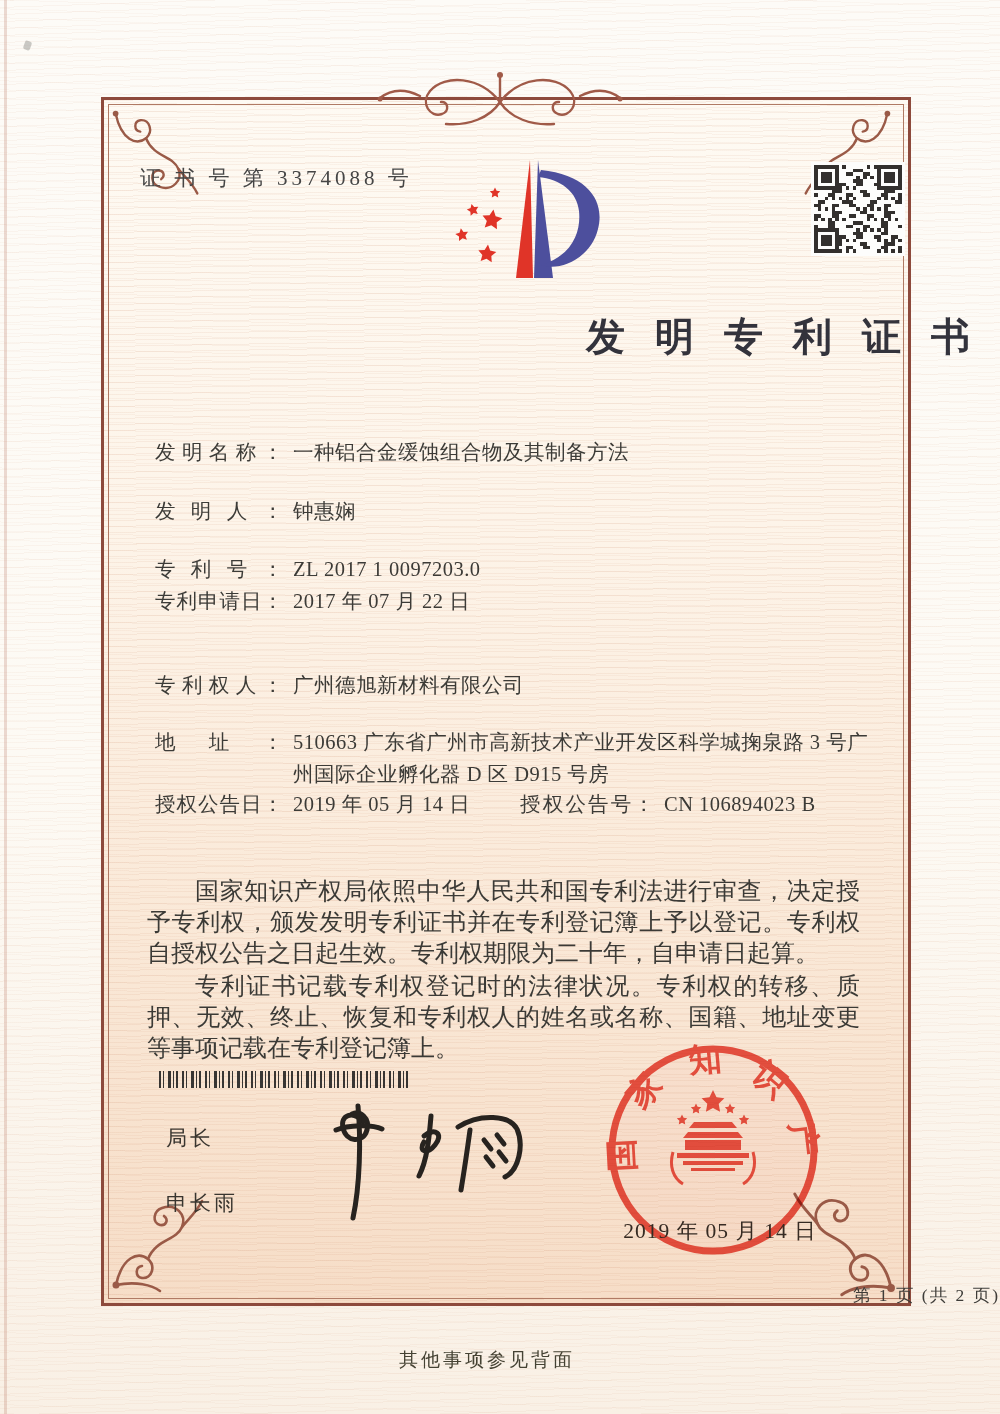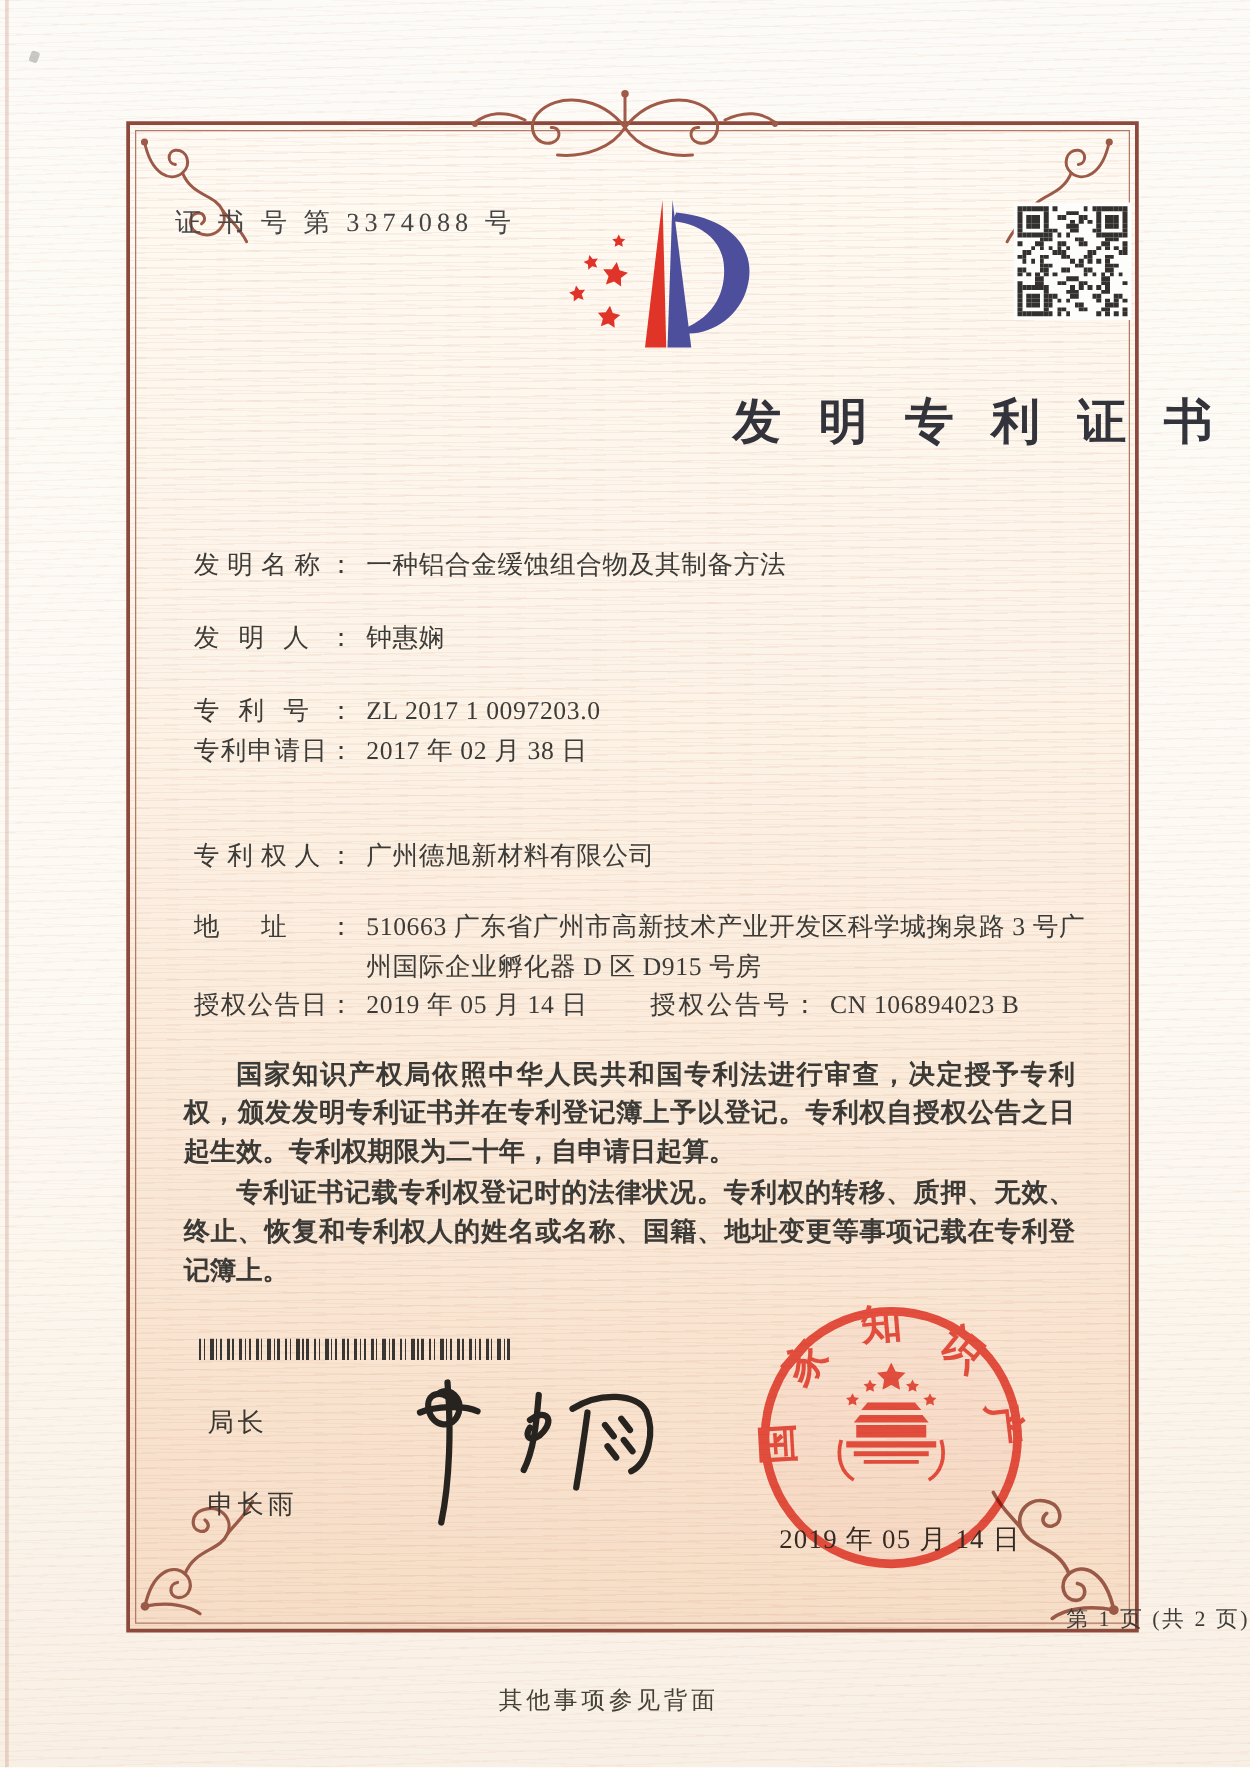--- a/index.html
+++ b/index.html
@@ -48,22 +48,22 @@
   
   .field{position:absolute;left:155px;width:720px;display:flex;font-size:20.5px;color:#3c3b37;line-height:1.55;}
   .field .label{display:block;flex:0 0 128px;text-align:justify;text-align-last:justify;margin-right:10px;}
   .field .value{flex:1;letter-spacing:.5px;}
   .f-name{top:437px;} .f-inventor{top:496px;} .f-patno{top:554px;} .f-filing{top:586px;}
   .f-patentee{top:670px;} .f-address{top:727px;}
   .f-grantdate{top:789px;width:360px;} .f-grantno{top:789px;left:520px;width:350px;}
   .f-grantno .label{flex:0 0 134px;}
 
   
-  .body-text{position:absolute;left:147px;top:844px;width:713px;font-size:21px;
-    line-height:31px;text-align:justify;color:#3b3a36;font-weight:bold;}
+  .body-text{position:absolute;left:147px;top:876px;width:713px;font-size:24px;
+    line-height:31px;text-align:justify;color:#3b3a36;}
   .body-text p{margin:0 0 2px;text-indent:2em;}
 
   
   .barcode{position:absolute;left:159px;top:1071px;width:250px;height:17px;opacity:.88;
     background:repeating-linear-gradient(90deg,
       #1e1e1e 0 2px, transparent 2px 4px, #1e1e1e 4px 5px, transparent 5px 9px,
       #1e1e1e 9px 12px, transparent 12px 14px, #1e1e1e 14px 15px, transparent 15px 17px,
       #1e1e1e 17px 19px, transparent 19px 23px);}
   .signer-title{position:absolute;left:166px;top:1124px;font-size:21px;letter-spacing:3px;color:#39352f;}
   .signer-name{position:absolute;left:166px;top:1189px;font-size:21px;letter-spacing:3px;color:#39352f;}
@@ -802,21 +802,21 @@
   <div class="field f-inventor">
     <span class="label">发明人：</span>
     <span class="value">钟惠娴</span>
   </div>
   <div class="field f-patno">
     <span class="label">专利号：</span>
     <span class="value">ZL 2017 1 0097203.0</span>
   </div>
   <div class="field f-filing">
     <span class="label">专利申请日：</span>
-    <span class="value">2017 年 02 月 38 日</span>
+    <span class="value">2017 年 07 月 22 日</span>
   </div>
   <div class="field f-patentee">
     <span class="label">专利权人：</span>
     <span class="value">广州德旭新材料有限公司</span>
   </div>
   <div class="field f-address">
     <span class="label">地址：</span>
     <span class="value">510663 广东省广州市高新技术产业开发区科学城掬泉路 3 号广州国际企业孵化器 D 区 D915 号房</span>
   </div>
   <div class="field f-grantdate">

